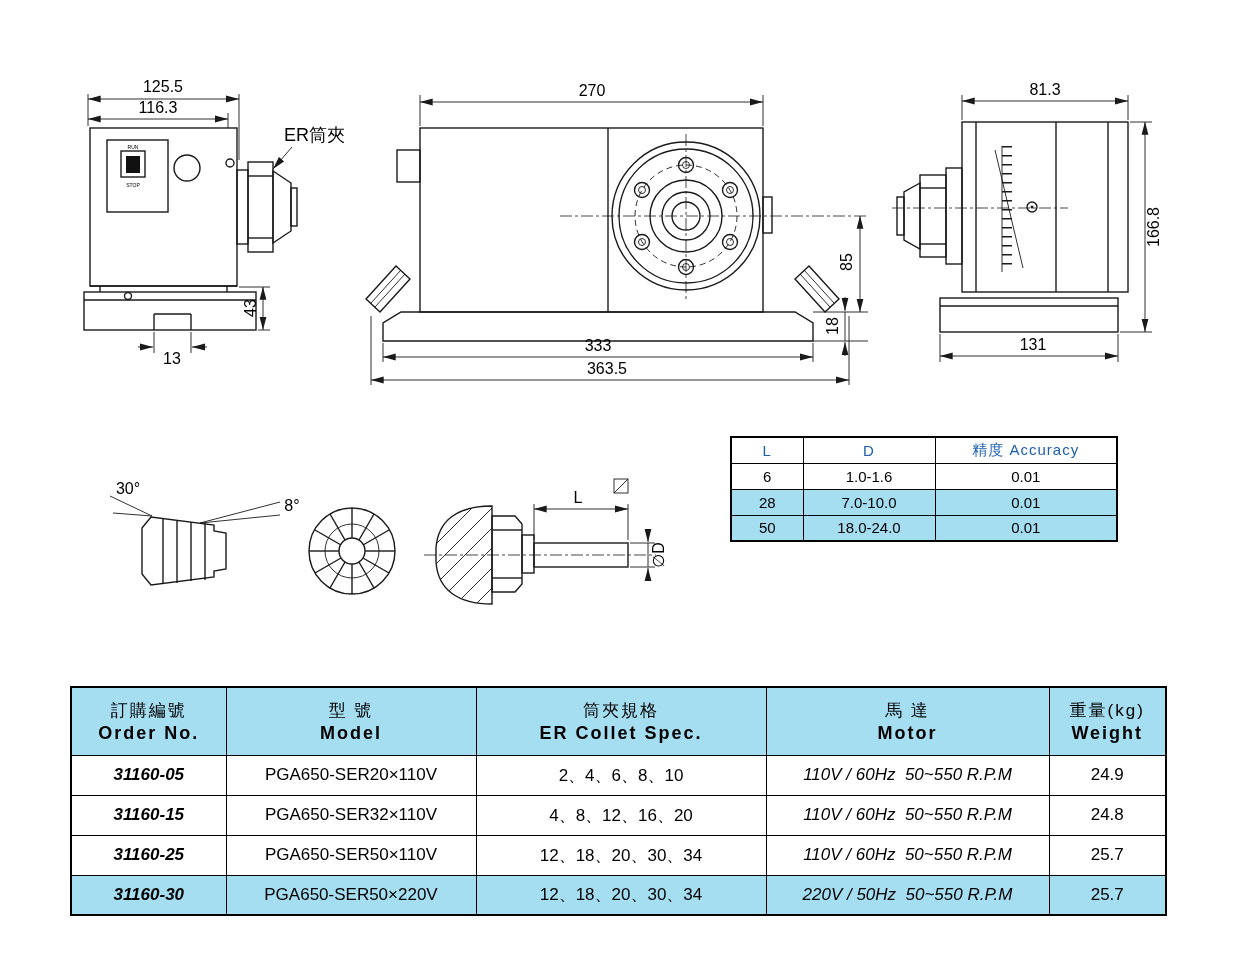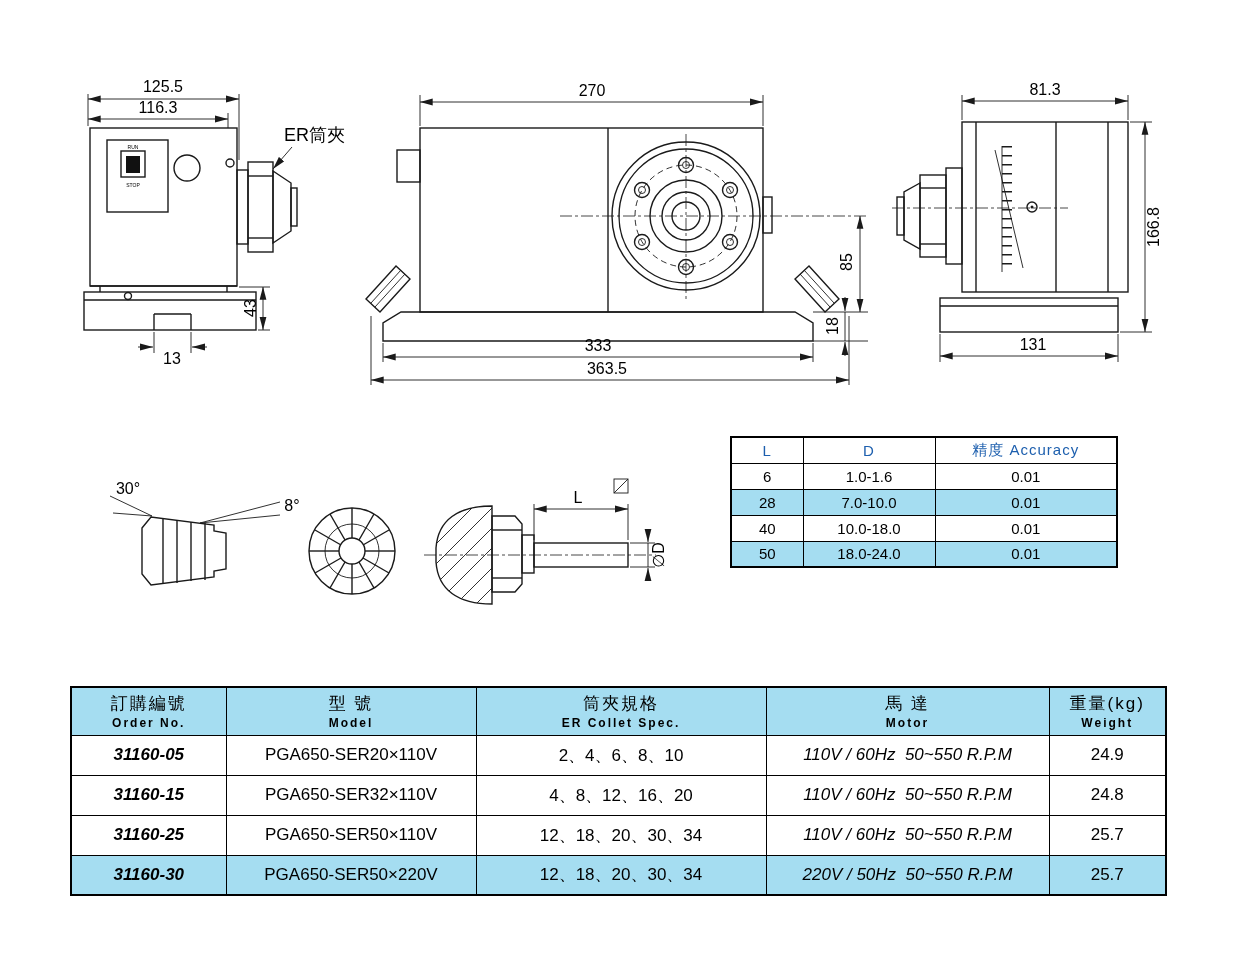--- a/index.html
+++ b/index.html
@@ -33,24 +33,24 @@
   .acc-col-l { width:72px; } .acc-col-d { width:132px; } .acc-col-a { width:182px; }
   .r-b { background:#a5ddf1; }
   .r-w { background:#ffffff; }
   
   .spec-table {
     position:absolute; left:70px; top:686px;
     border-collapse:collapse; border:2px solid #000;
     table-layout:fixed; text-align:center;
   }
   .spec-table th, .spec-table td { border:1px solid #000; padding:0 4px; }
-  .spec-table thead th { background:#a5ddf1; height:48px; }
+  .spec-table thead th { background:#a5ddf1; height:68px; }
   .spec-table td { height:40px; font-size:17px; }
   .hdr-zh { font-size:17px; letter-spacing:2px; font-weight:normal; }
-  .hdr-en { font-size:12px; letter-spacing:2px; font-weight:bold; margin-top:1px; }
+  .hdr-en { font-size:18px; letter-spacing:2px; font-weight:bold; margin-top:1px; }
   .spec-col-order { width:155px; } .spec-col-model { width:250px; }
   .spec-col-collet { width:290px; } .spec-col-motor { width:283px; }
   .spec-col-weight { width:117px; }
   td.order { font-weight:bold; font-style:italic; }
   td.motor { white-space:pre;font-style:italic; }
 </style>
 </head>
 <body>
 
 <svg id="drawings" width="1240" height="672" viewBox="0 0 1240 672">
@@ -307,25 +307,20 @@
     <tr class="r-w">
       <td>6</td>
       <td>1.0-1.6</td>
       <td>0.01</td>
     </tr>
     <tr class="r-b">
       <td>28</td>
       <td>7.0-10.0</td>
       <td>0.01</td>
     </tr>
-    <tr class="r-w">
-      <td>40</td>
-      <td>10.0-18.0</td>
-      <td>0.01</td>
-    </tr>
     <tr class="r-b">
       <td>50</td>
       <td>18.0-24.0</td>
       <td>0.01</td>
     </tr>
   </tbody>
 </table>
 
 <table class="spec-table">
   <colgroup>

